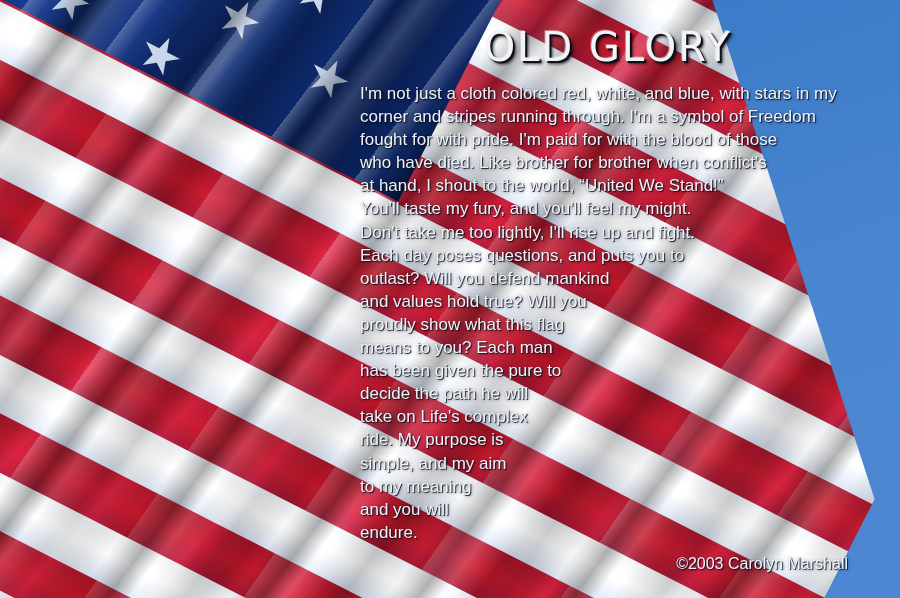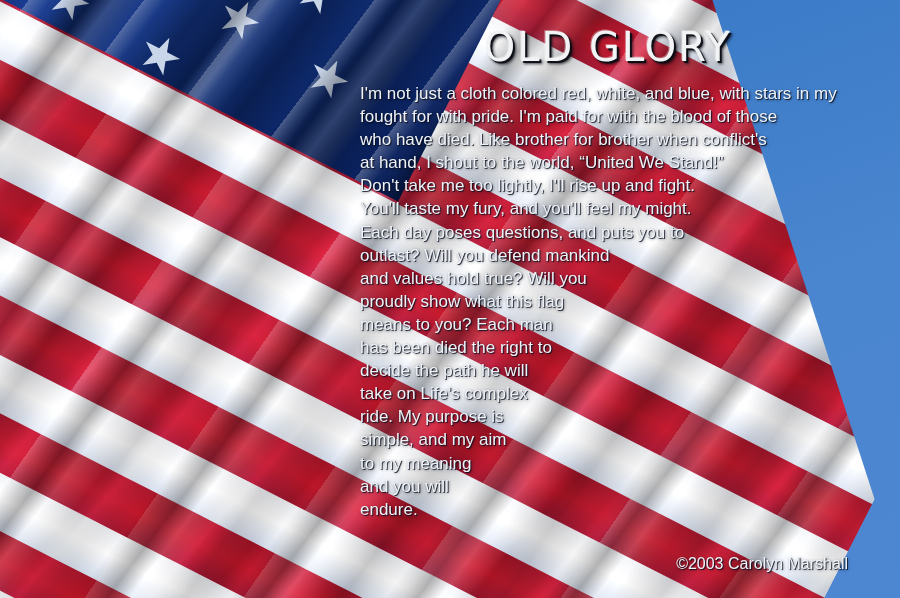--- a/index.html
+++ b/index.html
@@ -200,31 +200,32 @@
       </div>
       <div class="fabric-ridges"></div>
       <div class="flag-edge-glow"></div>
     </div>
   </div>
 
   <div class="title">OLD GLORY</div>
 
   <div class="poem">
       <span class="ln">I'm not just a cloth colored red, white, and blue, with stars in my</span>
+      <span class="ln">corner and stripes running through. I'm a symbol of Freedom</span>
       <span class="ln">fought for with pride. I'm paid for with the blood of those</span>
       <span class="ln">who have died. Like brother for brother when conflict's</span>
       <span class="ln">at hand, I shout to the world, “United We Stand!”</span>
+      <span class="ln">You'll taste my fury, and you'll feel my might.</span>
       <span class="ln">Don't take me too lightly, I'll rise up and fight.</span>
-      <span class="ln">You'll taste my fury, and you'll feel my might.</span>
       <span class="ln">Each day poses questions, and puts you to</span>
       <span class="ln">outlast? Will you defend mankind</span>
       <span class="ln">and values hold true? Will you</span>
       <span class="ln">proudly show what this flag</span>
       <span class="ln">means to you? Each man</span>
-      <span class="ln">has been died the right to</span>
+      <span class="ln">has been given the pure to</span>
       <span class="ln">decide the path he will</span>
       <span class="ln">take on Life's complex</span>
       <span class="ln">ride. My purpose is</span>
       <span class="ln">simple, and my aim</span>
       <span class="ln">to my meaning</span>
       <span class="ln">and you will</span>
       <span class="ln">endure.</span>
     </div>
 
   <div class="credit">©2003 Carolyn Marshall</div>

